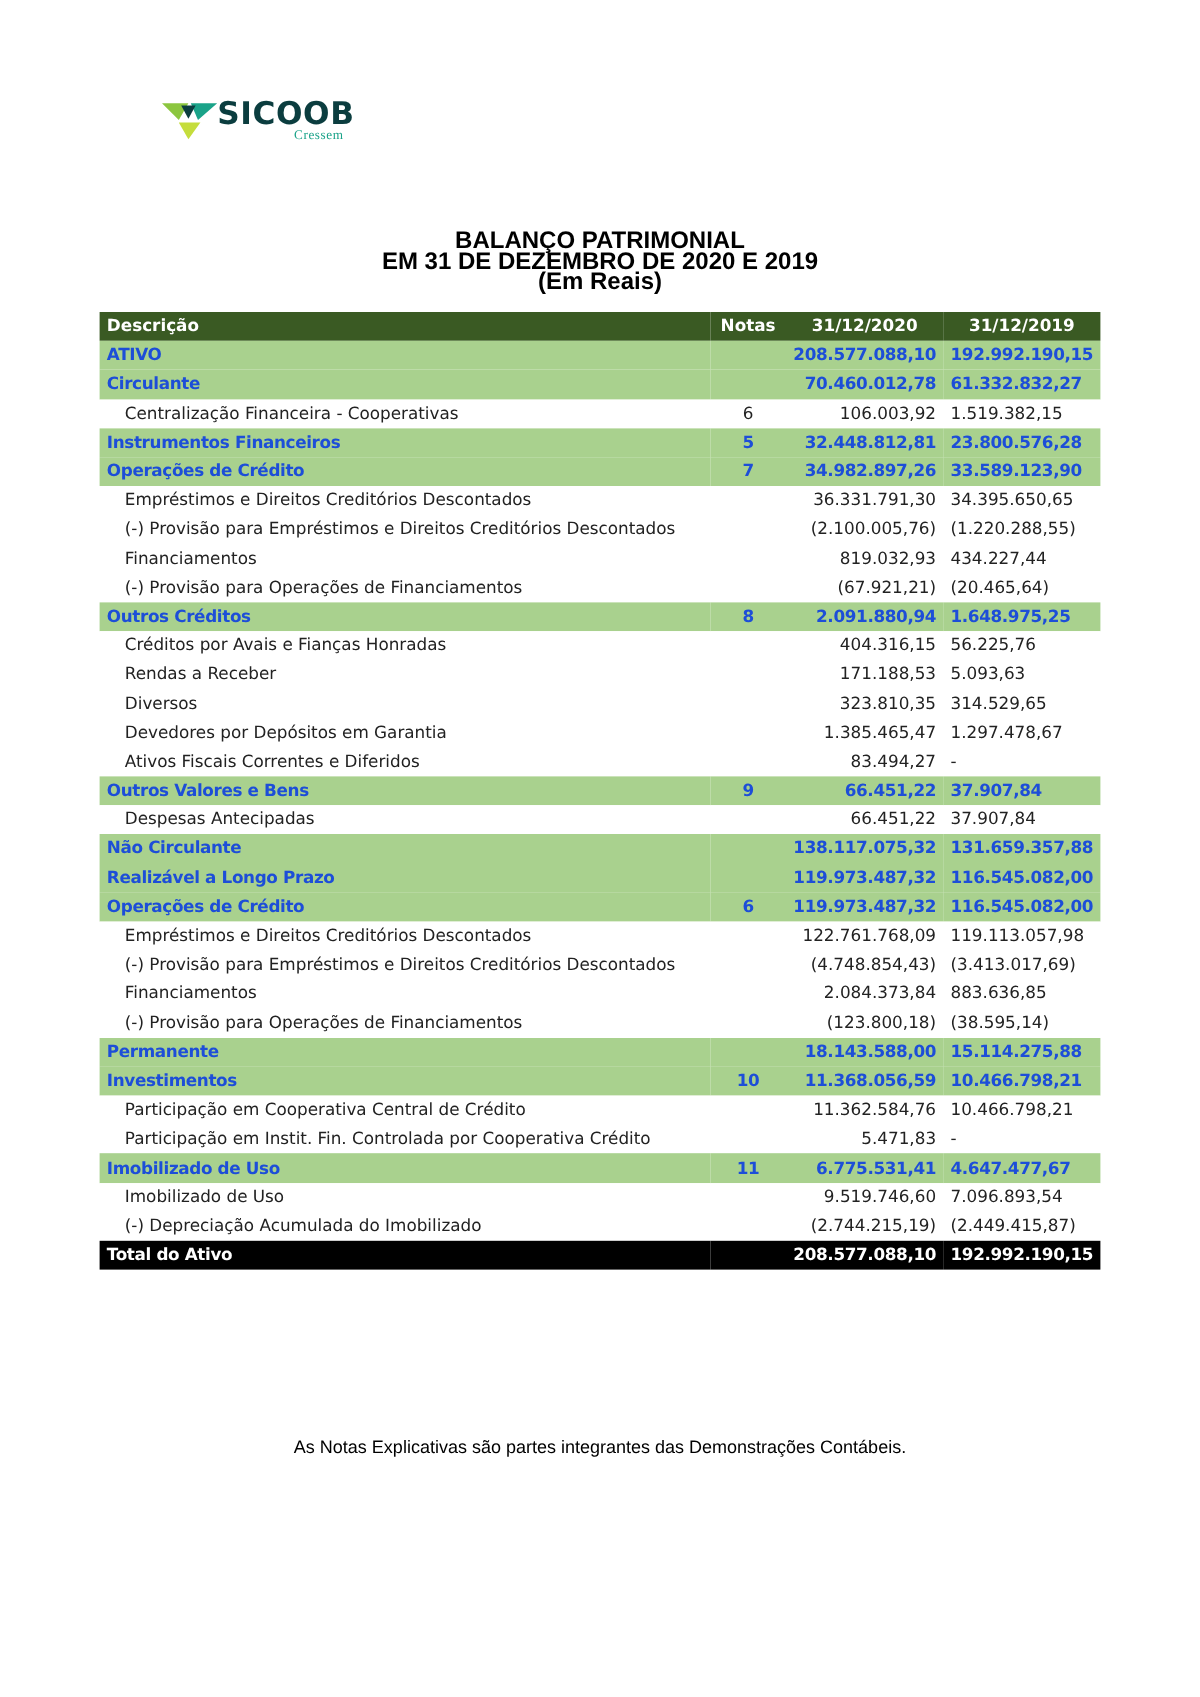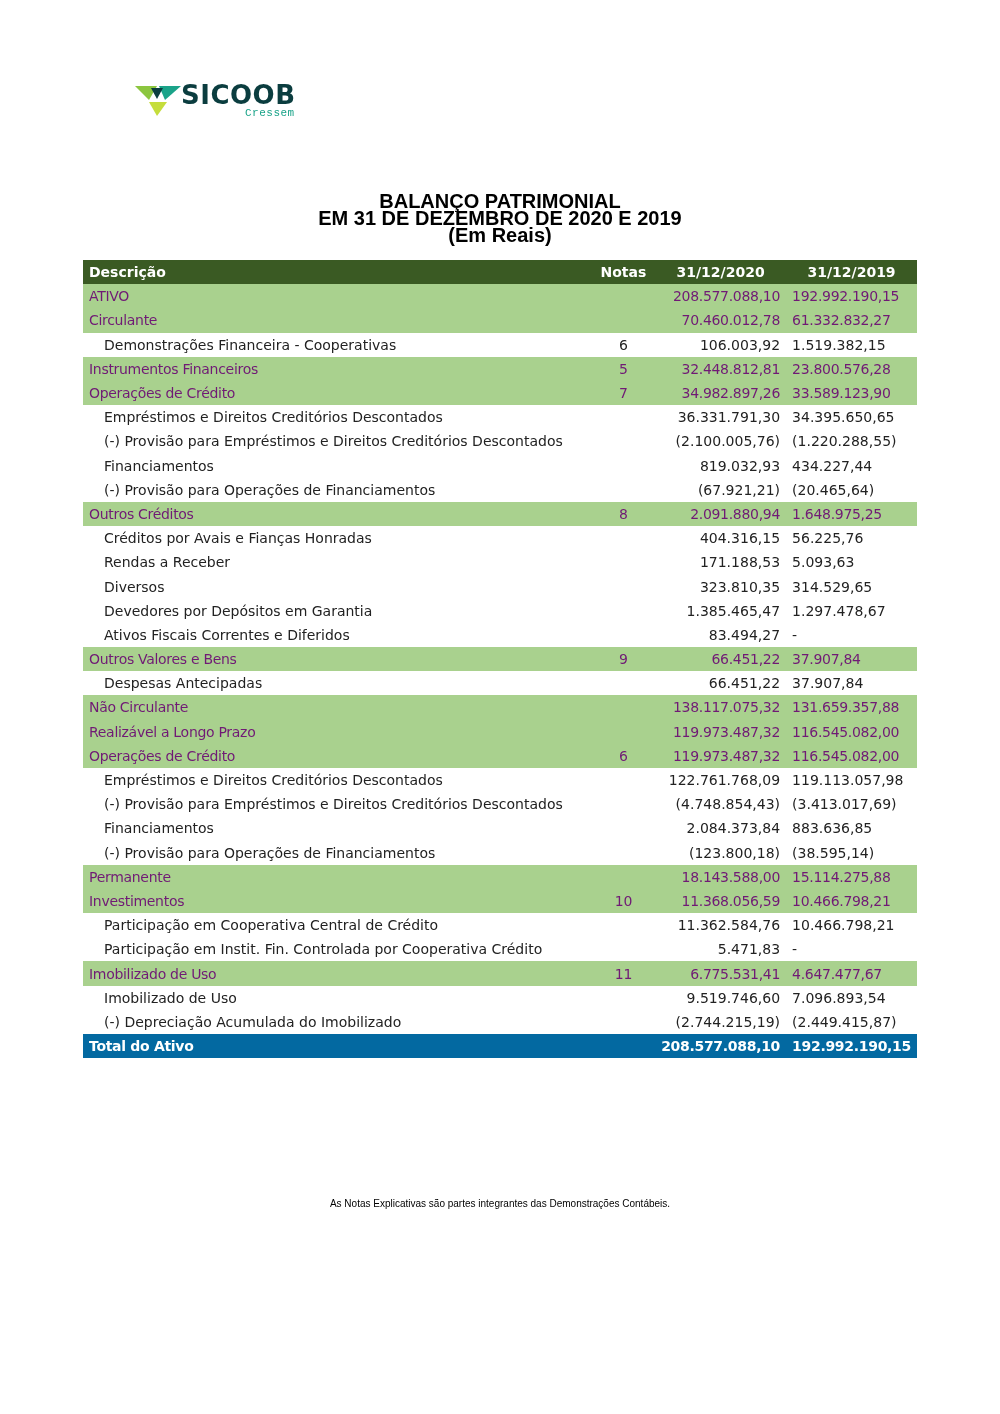--- a/index.html
+++ b/index.html
@@ -1,36 +1,36 @@
 <!DOCTYPE html>
 <html><head>
 <meta charset="utf-8">
 <style>
   html, body { margin:0; padding:0; background:#ffffff; }
   body { width:1000px; height:1414px; position:relative; font-family:"DejaVu Sans", sans-serif; color:#111; }
   .logo { position:absolute; left:135px; top:82px; width:200px; height:40px; }
   .logo svg { display:block; }
   .logo-word { position:absolute; left:46px; top:-2px; font-family:"DejaVu Sans", sans-serif; font-weight:900; font-size:26px; letter-spacing:0.5px; color:#0b3d3f; }
-  .logo-sub { position:absolute; left:110px; top:25px; font-family:Liberation Mono, monospace; font-size:11px; color:#1aa389; letter-spacing:0.5px; }
+  .logo-sub { position:absolute; left:110px; top:25px; font-family:Liberation Serif, serif; font-size:11px; color:#1aa389; letter-spacing:0.5px; }
   .title { position:absolute; left:0; width:1000px; top:193px; text-align:center; font-family:"Liberation Sans", sans-serif; font-weight:bold; font-size:20px; line-height:17px; color:#000; }
   table.bp { position:absolute; left:83px; top:260px; width:834px; border-collapse:collapse; font-size:14px; font-family:"DejaVu Sans", sans-serif; }
   table.bp td, table.bp th { height:24.2px; padding:0 6px; white-space:nowrap; }
   .c-desc { width:508px; text-align:left; }
   .c-notas { width:58px; text-align:center; }
   .c-v1 { width:100px; text-align:right; }
   .c-v2 { width:108px; text-align:left; }
   tr.hdr th { background:#3a5a23; color:#fff; font-weight:bold; font-size:14px; }
   tr.hdr th.c-v1, tr.hdr th.c-v2 { text-align:center; }
-  tr.group td { background:#a9d18e; font-weight:normal; color:#701a75; letter-spacing:-0.3px; }
+  tr.group td { background:#a9d18e; font-weight:bold; color:#1d4ed8; letter-spacing:-0.3px; }
   tr.group td.c-desc { padding-left:6px; }
   tr.item td { background:#fff; font-weight:normal; color:#222; }
   tr.item td.c-desc { padding-left:21px; }
-  tr.total td { background:#0369a1; color:#fff; font-weight:bold; letter-spacing:-0.3px; }
+  tr.total td { background:#000000; color:#fff; font-weight:bold; letter-spacing:-0.3px; }
   tr.group + tr.item td, tr.item + tr.group td { }
-  .footnote { position:absolute; left:0; width:1000px; top:1198px; text-align:center; font-family:"Liberation Sans", sans-serif; font-size:10px; color:#000; }
+  .footnote { position:absolute; left:0; width:1000px; top:1198px; text-align:center; font-family:"Liberation Sans", sans-serif; font-size:15px; color:#000; }
 </style>
 </head>
 <body>
 
 <div class="logo">
   <svg width="46" height="36" viewBox="0 0 46 36">
     <polygon points="0,4 22,4 14,18" fill="#8cc63f"></polygon>
     <polygon points="24,4 46,4 30,18" fill="#1aa389"></polygon>
     <polygon points="14,20 32,20 22,34" fill="#c5dd3c"></polygon>
     <polygon points="16,6 28,6 22,17" fill="#0b3d3f"></polygon>
@@ -61,21 +61,21 @@
         <td class="c-v1">208.577.088,10</td>
         <td class="c-v2">192.992.190,15</td>
       </tr>
       <tr class="group">
         <td class="c-desc">Circulante</td>
         <td class="c-notas"></td>
         <td class="c-v1">70.460.012,78</td>
         <td class="c-v2">61.332.832,27</td>
       </tr>
       <tr class="item">
-        <td class="c-desc">Demonstrações Financeira - Cooperativas</td>
+        <td class="c-desc">Centralização Financeira - Cooperativas</td>
         <td class="c-notas">6</td>
         <td class="c-v1">106.003,92</td>
         <td class="c-v2">1.519.382,15</td>
       </tr>
       <tr class="group">
         <td class="c-desc">Instrumentos Financeiros</td>
         <td class="c-notas">5</td>
         <td class="c-v1">32.448.812,81</td>
         <td class="c-v2">23.800.576,28</td>
       </tr>

